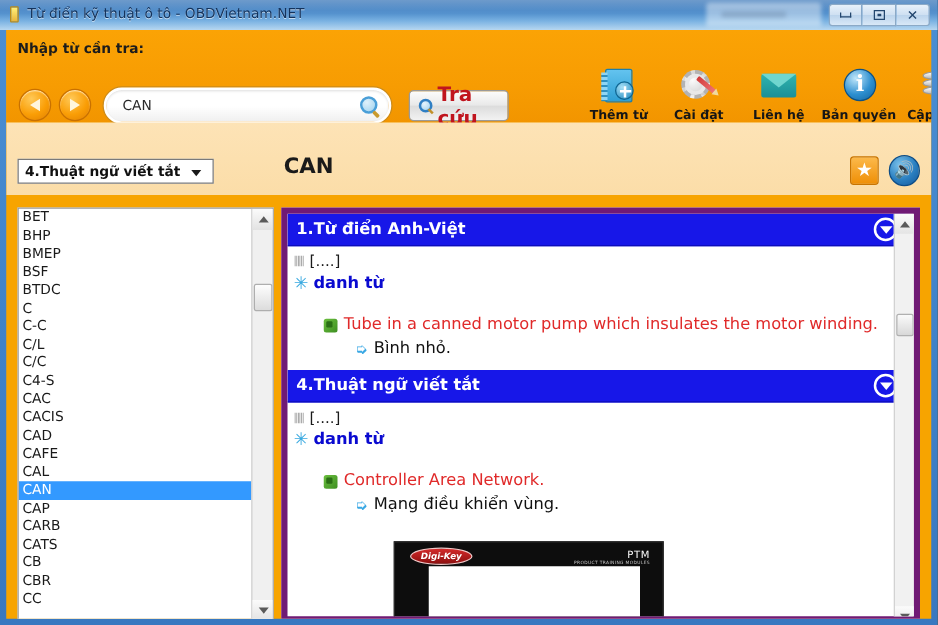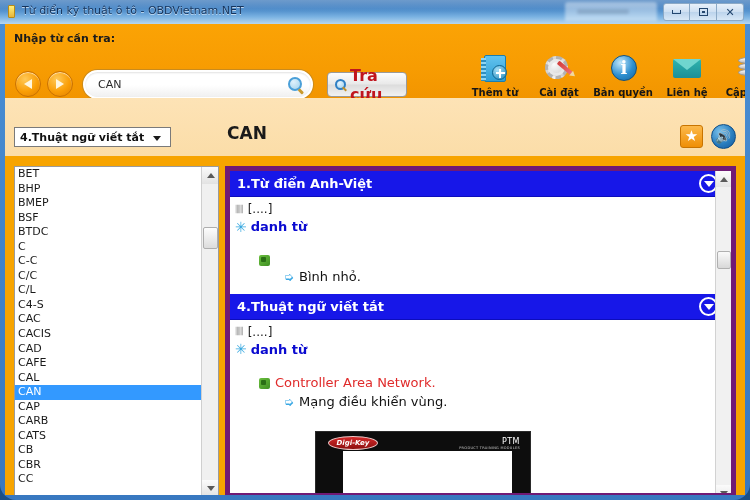--- a/index.html
+++ b/index.html
@@ -8,21 +8,20 @@
     font-family: "DejaVu Sans", "Liberation Sans", sans-serif;
     overflow: hidden;
     background: #1b4f86;
   }
 
   
   #window {
     position: absolute; left: 0; top: 0;
     width: 750px; height: 500px;
     background: linear-gradient(180deg,#4b8fd4 0%,#3f82c9 55%,#3878c0 100%);
-    border-radius: 16px;
   }
 
   
   #titlebar {
     position: absolute; left: 0; top: 0; width: 750px; height: 24px;
     background: linear-gradient(180deg,#2f6fb5 0%,#4585c6 35%,#7ab2e2 70%,#b7d7f0 100%);
     overflow: hidden;
   }
   #titlebar .gloss {
     position: absolute; left:0; top:0; width:100%; height:11px;
@@ -377,30 +376,30 @@
         <div class="tool-item">
           <div class="tool-art">
             <span class="ic-gear"></span>
               <span class="ic-pencil"></span>
           </div>
           <div class="tool-label">Cài đặt</div>
         </div>
 
         <div class="tool-item">
           <div class="tool-art">
-            <span class="ic-info"></span>
-          </div>
-          <div class="tool-label">Bản quyền</div>
+            <span class="ic-env"></span>
+          </div>
+          <div class="tool-label">Liên hệ</div>
         </div>
 
         <div class="tool-item">
           <div class="tool-art">
-            <span class="ic-env"></span>
-          </div>
-          <div class="tool-label">Liên hệ</div>
+            <span class="ic-info"></span>
+          </div>
+          <div class="tool-label">Bản quyền</div>
         </div>
 
         <div class="tool-item">
           <div class="tool-art">
             <span class="ic-db">
                 <i></i>
                 <i></i>
                 <i></i>
               </span>
           </div>
@@ -426,22 +425,22 @@
 
     <div id="listbox">
       <div id="list-items">
           <div class="list-item">BET</div>
           <div class="list-item">BHP</div>
           <div class="list-item">BMEP</div>
           <div class="list-item">BSF</div>
           <div class="list-item">BTDC</div>
           <div class="list-item">C</div>
           <div class="list-item">C-C</div>
+          <div class="list-item">C/L</div>
           <div class="list-item">C/C</div>
-          <div class="list-item">C/L</div>
           <div class="list-item">C4-S</div>
           <div class="list-item">CAC</div>
           <div class="list-item">CACIS</div>
           <div class="list-item">CAD</div>
           <div class="list-item">CAFE</div>
           <div class="list-item">CAL</div>
           <div class="list-item selected">CAN</div>
           <div class="list-item">CAP</div>
           <div class="list-item">CARB</div>
           <div class="list-item">CATS</div>
@@ -474,20 +473,21 @@
             <div class="meta-row">
               <span class="meta-ipa-icon">⦀⦀</span>
               <span class="meta-ipa">[....]</span>
             </div>
             <div class="pos-row">
               <span class="pos-star">✳</span>
               <span class="pos-text">danh từ</span>
             </div>
             <div class="def-row">
               <span class="def-bullet"></span>
+              <span class="def-en">Tube in a canned motor pump which insulates the motor winding.</span>
             </div>
             <div class="trans-row">
               <span class="trans-arrow">➭</span>
               <span class="trans-vi">Bình nhỏ.</span>
             </div>
           </div>
         </div>
 
         <div>
           <div class="section-head">

